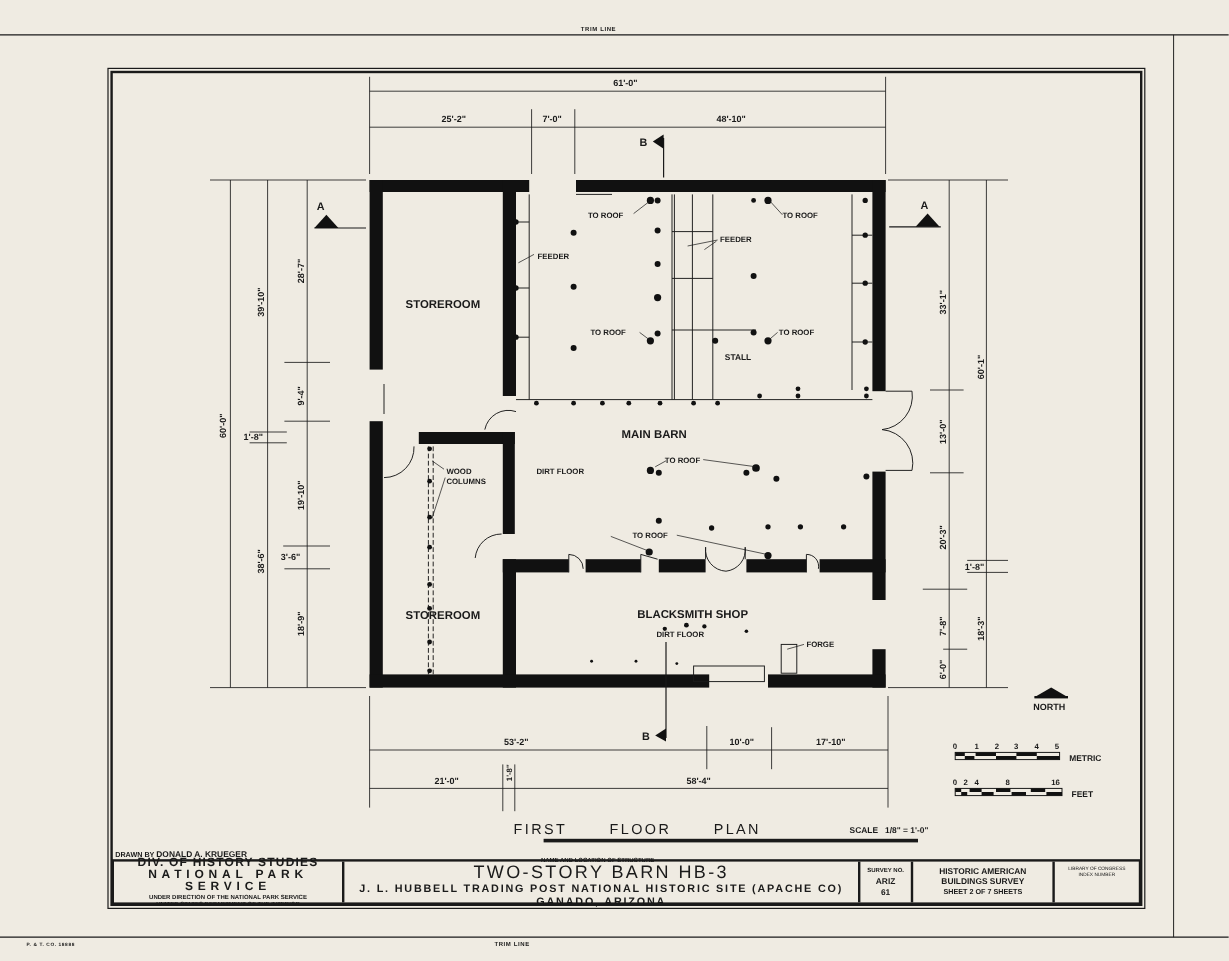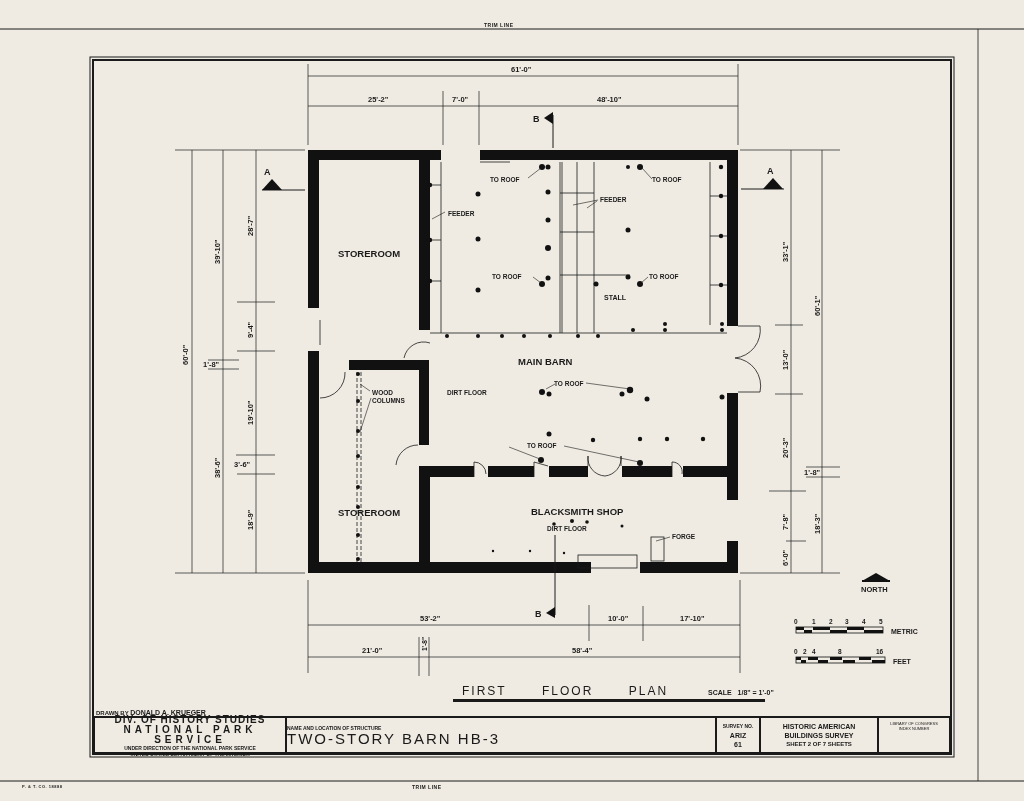--- a/index.html
+++ b/index.html
@@ -6,33 +6,33 @@
   body{width:1024px;height:801px;background:#efebe2;position:relative;overflow:hidden;font-family:"Liberation Sans",sans-serif;color:#1a1a1a;}
   .sheet{position:absolute;left:0;top:0;width:1024px;height:801px;}
   svg text{font-family:"Liberation Sans",sans-serif;fill:#1a1a1a;}
   .tb{position:absolute;left:93px;top:716px;width:858px;height:38px;border:2px solid #1a1a1a;display:flex;box-sizing:border-box;}
   .tb-cell{border-right:2px solid #1a1a1a;box-sizing:border-box;display:flex;flex-direction:column;justify-content:center;align-items:center;text-align:center;}
   .tb-cell:last-child{border-right:none;}
   .c1{width:192px;}
   .c1 .l1{font-size:10px;letter-spacing:1px;font-weight:bold;}
   .c1 .l2{font-size:10px;letter-spacing:4px;font-weight:bold;line-height:10px;}
   .c1 .l3{font-size:5px;font-weight:bold;line-height:6px;}
-  .c2{width:430px;align-items:flex-start;}
+  .c2{width:430px;align-items:center;}
   .c2 .cap{font-size:5px;font-weight:bold;text-align:right;padding-right:6px;line-height:7px;}
   .c2 .title{font-size:15px;letter-spacing:2px;line-height:14px;text-align:center;}
   .c2 .loc{font-size:9px;font-weight:bold;letter-spacing:1.5px;text-align:center;line-height:11px;}
   .c3{width:44px;font-size:7px;font-weight:bold;line-height:9px;}
   .c3 .s{font-size:5px;}
   .c4{width:118px;font-size:7px;font-weight:bold;line-height:9px;}
   .c4 .sm{font-size:6px;}
   .c5{flex:1;font-size:4px;line-height:5px;justify-content:flex-start;padding-top:3px;}
   .drawn{position:absolute;left:96px;top:709px;font-size:6px;font-weight:bold;}
   .drawn b{font-size:7px;}
   .trim{position:absolute;font-size:5px;font-weight:bold;letter-spacing:.5px;}
-  .ftitle{position:absolute;left:462px;top:684px;font-size:12px;letter-spacing:2px;}
+  .ftitle{position:absolute;left:428px;top:684px;font-size:12px;letter-spacing:2px;}
   .ftitle span{margin-right:30px;}
   .scale{position:absolute;left:708px;top:689px;font-size:7px;font-weight:bold;}
   .uline{position:absolute;left:453px;top:699px;width:312px;height:3px;background:#1a1a1a;}
 </style>
 </head>
 <body>
 
 <div class="sheet">
 <svg width="1024" height="801" viewBox="0 0 1024 801" xmlns="http://www.w3.org/2000/svg">
 
@@ -378,20 +378,21 @@
 <div class="tb">
   <div class="tb-cell c1">
     <div class="l1">DIV. OF HISTORY STUDIES</div>
     <div class="l2">NATIONAL PARK SERVICE</div>
     <div class="l3">UNDER DIRECTION OF THE NATIONAL PARK SERVICE</div>
     <div class="l3">UNITED STATES DEPARTMENT OF THE INTERIOR</div>
   </div>
   <div class="tb-cell c2">
     <div class="cap">NAME AND LOCATION OF STRUCTURE</div>
     <div class="title">TWO-STORY BARN    HB-3</div>
+    <div class="loc">J. L. HUBBELL TRADING POST NATIONAL HISTORIC SITE (APACHE CO) GANADO, ARIZONA</div>
   </div>
   <div class="tb-cell c3">
     <div class="s">SURVEY NO.</div>
     <div>ARIZ</div>
     <div>61</div>
   </div>
   <div class="tb-cell c4">
     <div>HISTORIC AMERICAN</div>
     <div>BUILDINGS SURVEY</div>
     <div class="sm">SHEET 2 OF 7 SHEETS</div>

